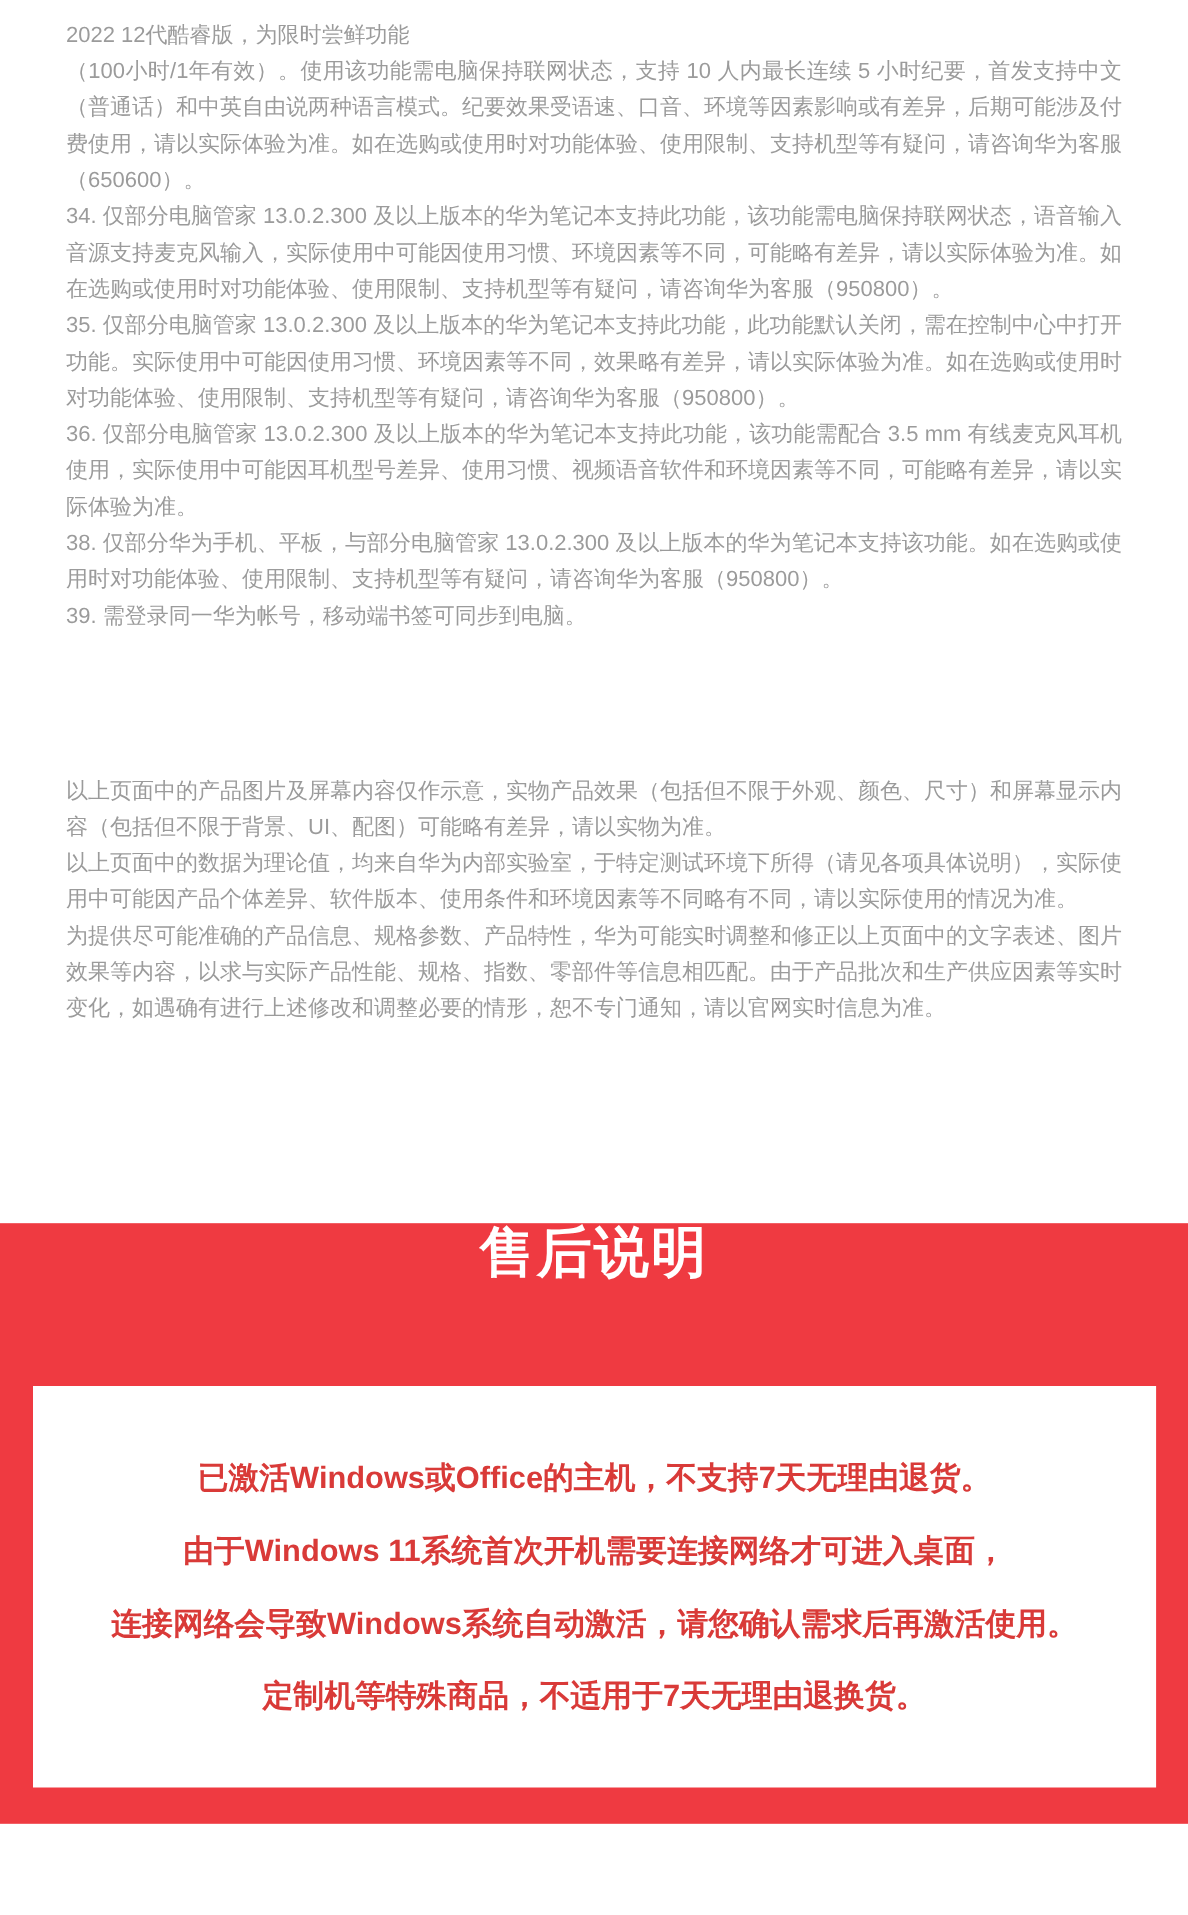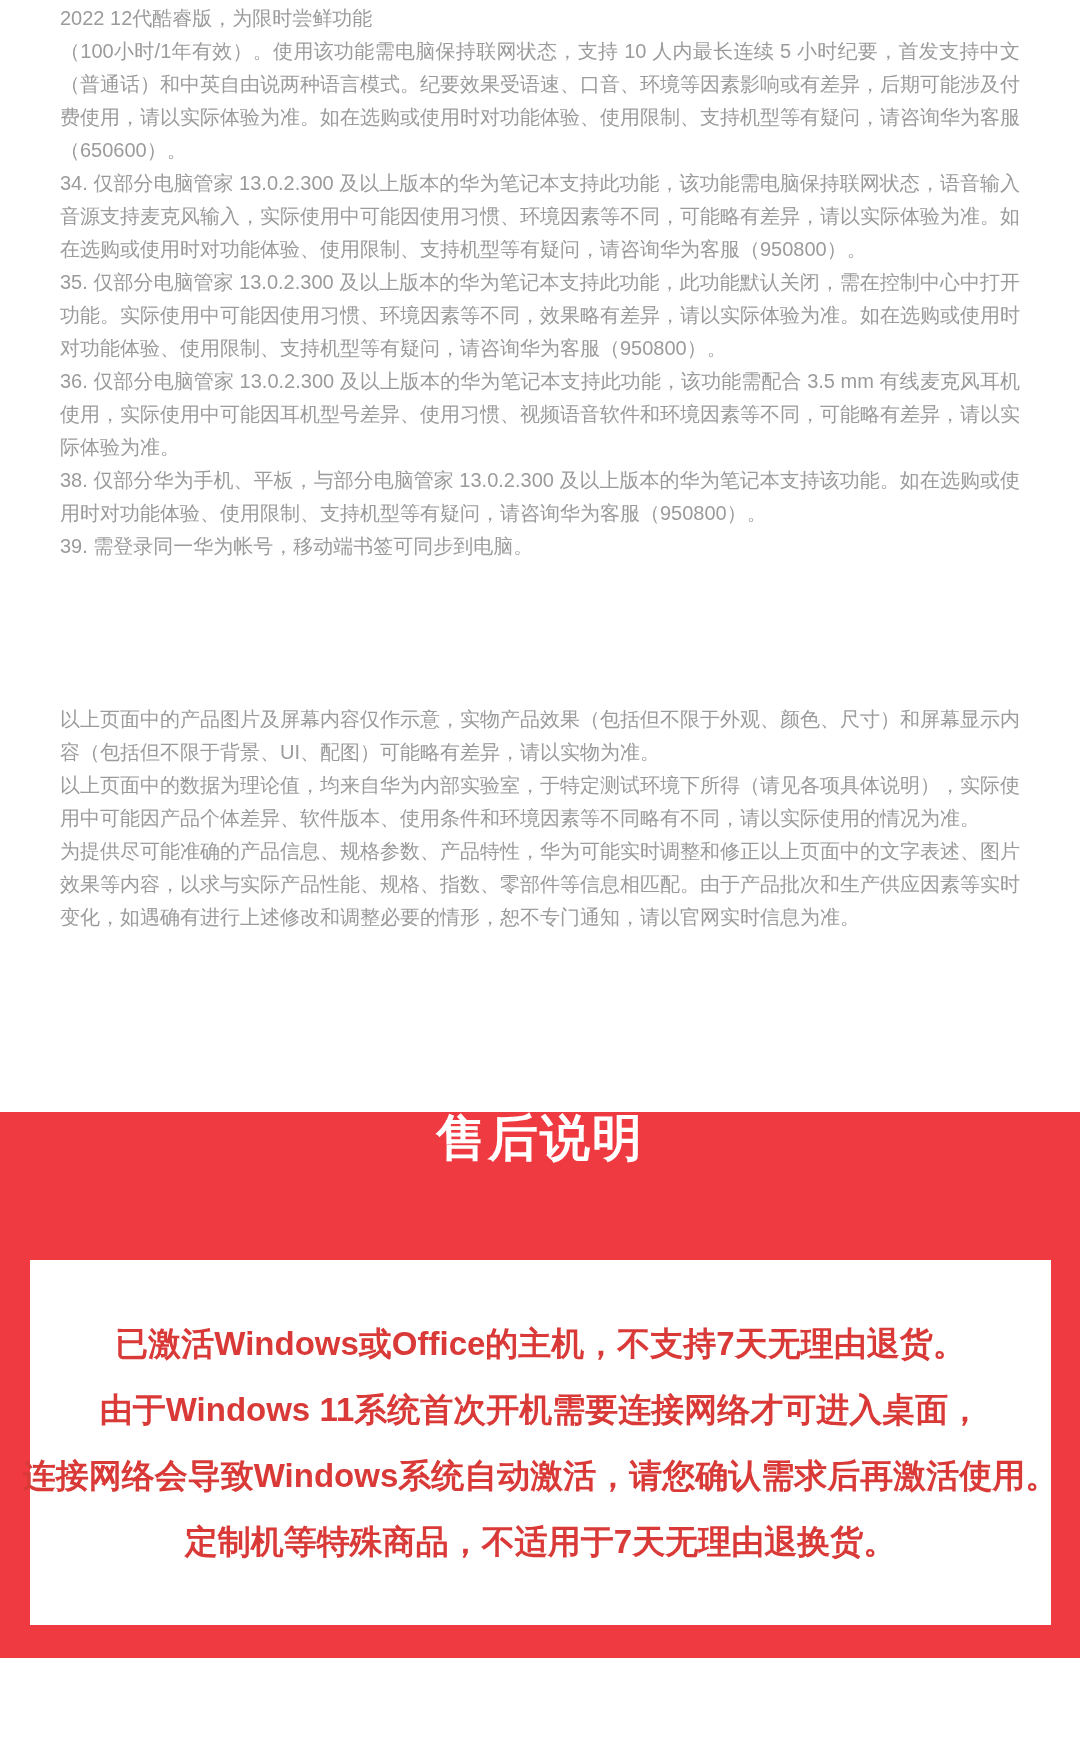--- a/index.html
+++ b/index.html
@@ -14,21 +14,21 @@
   .text-col {
     position: absolute;
     left: 60px;
     width: 960px;
     color: #9b9b9b;
     font-size: 20px;
     line-height: 33px;
     text-align: justify;
   }
   .text-col p { margin: 0; }
-  .disclaimers { top: 2px; }
+  .disclaimers { top: 16px; }
   .notes { top: 703px; }
   .aftersales {
     position: absolute;
     left: 0;
     top: 1112px;
     width: 1080px;
     height: 546px;
     background: #ef3a41;
   }
   .aftersales-title {
@@ -49,21 +49,21 @@
     background: #ffffff;
     display: flex;
     flex-direction: column;
     justify-content: center;
     align-items: center;
     row-gap: 31px;
   }
   .aftersales-line {
     margin: 0;
     color: #d93a38;
-    font-size: 33px;
+    font-size: 28px;
     line-height: 35px;
     font-weight: bold;
     white-space: nowrap;
     text-align: center;
   }
 </style>
 </head>
 <body>
 
 <div class="text-col disclaimers">

